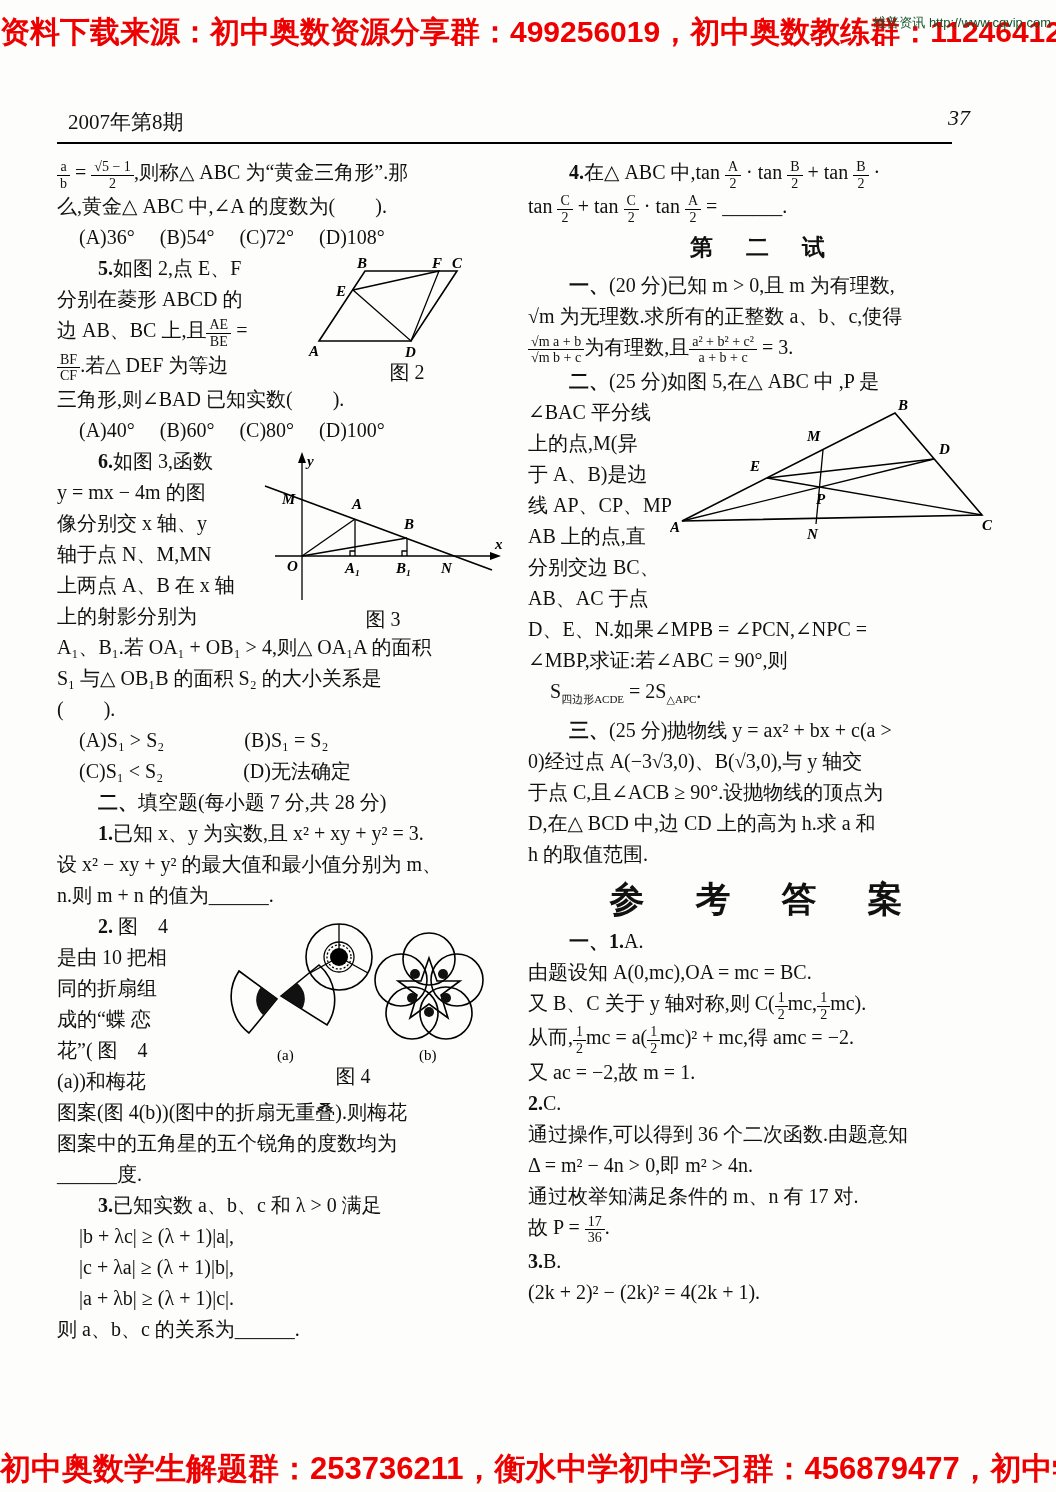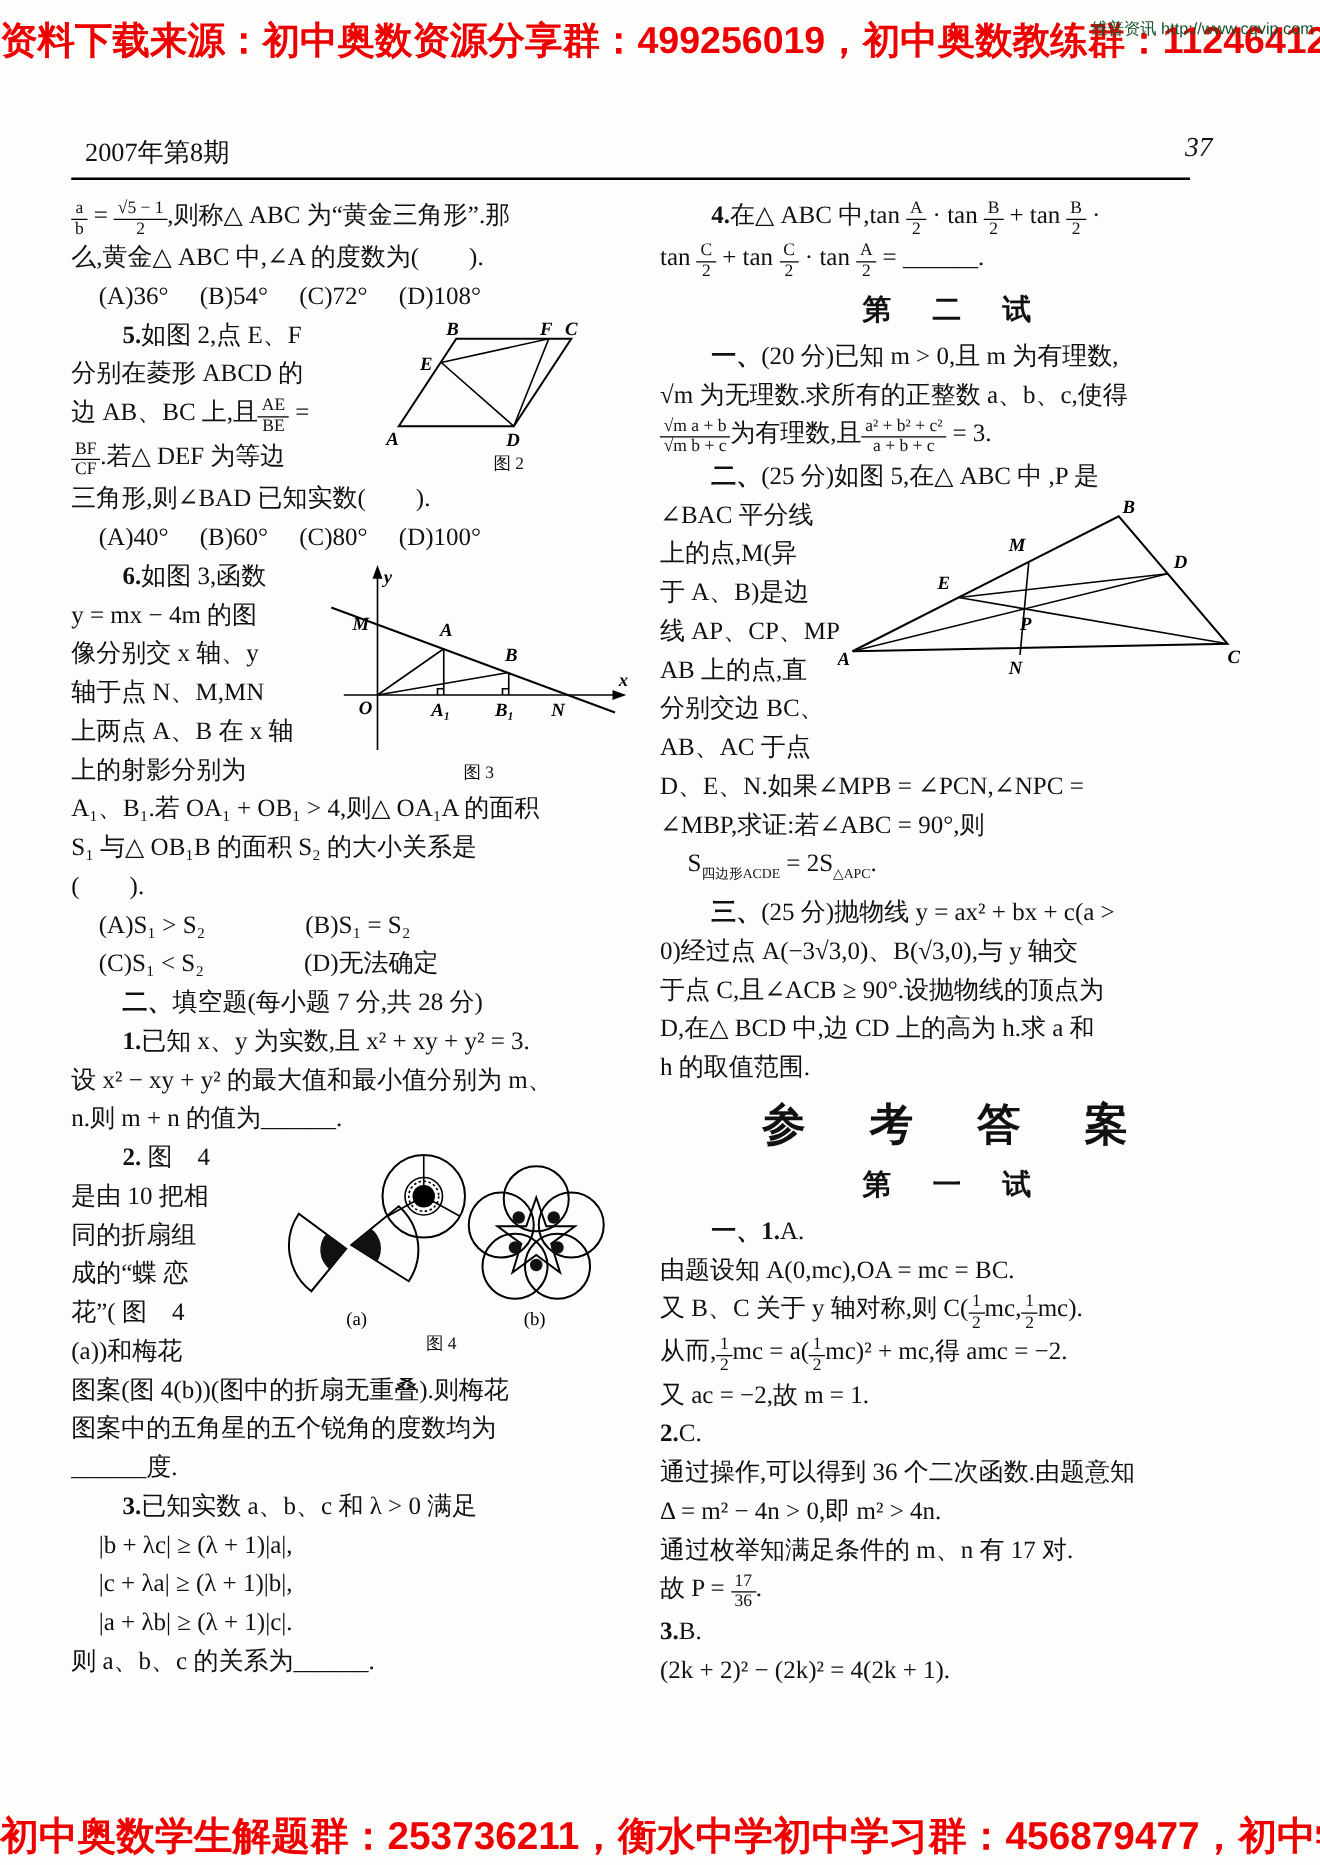--- a/index.html
+++ b/index.html
@@ -21,21 +21,21 @@
   .tl.opt{padding-left:1.1em;}
   .tl.ind{padding-left:2.05em;}
   .tl.h1{text-align:center;font-weight:bold;font-size:35px;letter-spacing:8px;line-height:52px;padding:4px 0 0 0;white-space:normal;font-family:Liberation Serif, serif;}
   .tl.h2{text-align:center;font-weight:bold;font-size:23px;letter-spacing:5px;line-height:44px;white-space:normal;}
   .frac{display:inline-block;vertical-align:-0.62em;text-align:center;font-size:14px;line-height:1.12;}
   .frac .num{display:block;border-bottom:1.4px solid #000;padding:0 3px;}
   .frac .den{display:block;padding:0 3px;}
   sub{font-size:11px;}
   b{font-weight:bold;}
   .figR{float:right;margin:2px 0 4px 8px;}
-  .figcap{text-align:center;font-size:14px;line-height:22px;}
+  .figcap{text-align:center;font-size:20px;line-height:22px;}
   svg{display:block;}
   .ln{stroke:#000;stroke-width:1.6;fill:none;}
   .lnt{stroke:#000;stroke-width:1.3;fill:none;}
   .lbl{font-family:"Liberation Serif","DejaVu Serif",serif;font-style:italic;font-weight:bold;font-size:15px;fill:#000;}
   .axl{font-family:"Liberation Serif","DejaVu Serif",serif;font-style:italic;font-weight:bold;font-size:15px;fill:#000;}
   .subcap{font-family:"Liberation Serif","DejaVu Serif",serif;font-size:15px;fill:#000;}
 </style>
 </head>
 <body>
 
@@ -207,21 +207,20 @@
       <div class="tl">∠MBP,求证:若∠ABC = 90°,则</div>
       <div class="tl opt">S<sub>四边形ACDE</sub> = 2S<sub>△APC</sub>.</div>
       <div class="tl ind"><b>三、</b>(25 分)抛物线 y = ax² + bx + c(a &gt;</div>
       <div class="tl">0)经过点 A(−3√3,0)、B(√3,0),与 y 轴交</div>
       <div class="tl">于点 C,且∠ACB ≥ 90°.设抛物线的顶点为</div>
       <div class="tl">D,在△ BCD 中,边 CD 上的高为 h.求 a 和</div>
       <div class="tl">h 的取值范围.</div>
     </div>
   <div>
       <div class="tl h1">参　考　答　案</div>
-      <div class="tl h2">第　一　试</div>
       <div class="tl ind"><b>一、1.</b>A.</div>
       <div class="tl">由题设知 A(0,mc),OA = mc = BC.</div>
       <div class="tl">又 B、C 关于 y 轴对称,则 C(<span class="frac"><span class="num">1</span><span class="den">2</span></span>mc,<span class="frac"><span class="num">1</span><span class="den">2</span></span>mc).</div>
       <div class="tl">从而,<span class="frac"><span class="num">1</span><span class="den">2</span></span>mc = a(<span class="frac"><span class="num">1</span><span class="den">2</span></span>mc)² + mc,得 amc = −2.</div>
       <div class="tl">又 ac = −2,故 m = 1.</div>
       <div class="tl"><b>2.</b>C.</div>
       <div class="tl">通过操作,可以得到 36 个二次函数.由题意知</div>
       <div class="tl">Δ = m² − 4n &gt; 0,即 m² &gt; 4n.</div>
       <div class="tl">通过枚举知满足条件的 m、n 有 17 对.</div>
       <div class="tl">故 P = <span class="frac"><span class="num">17</span><span class="den">36</span></span>.</div>

